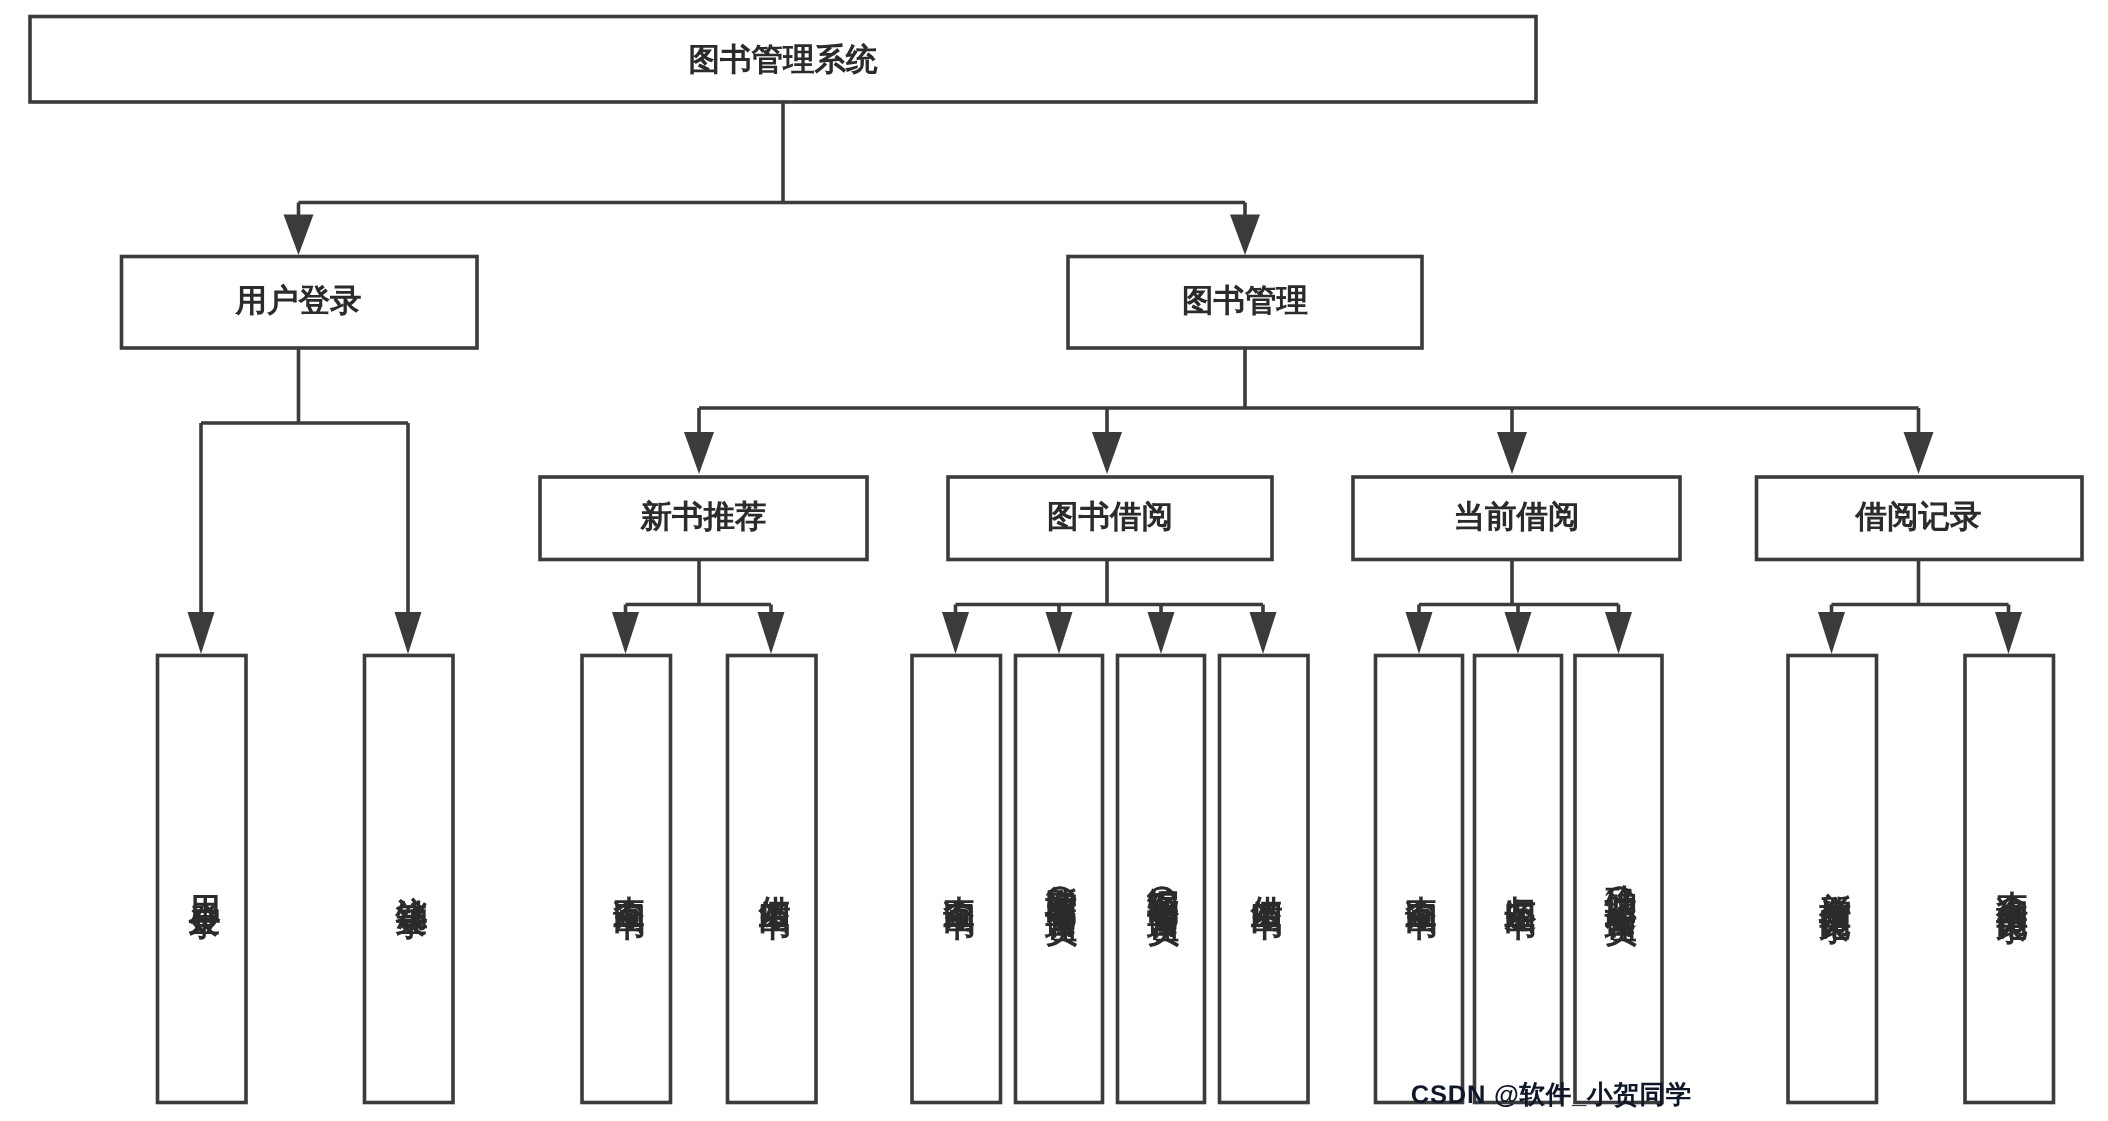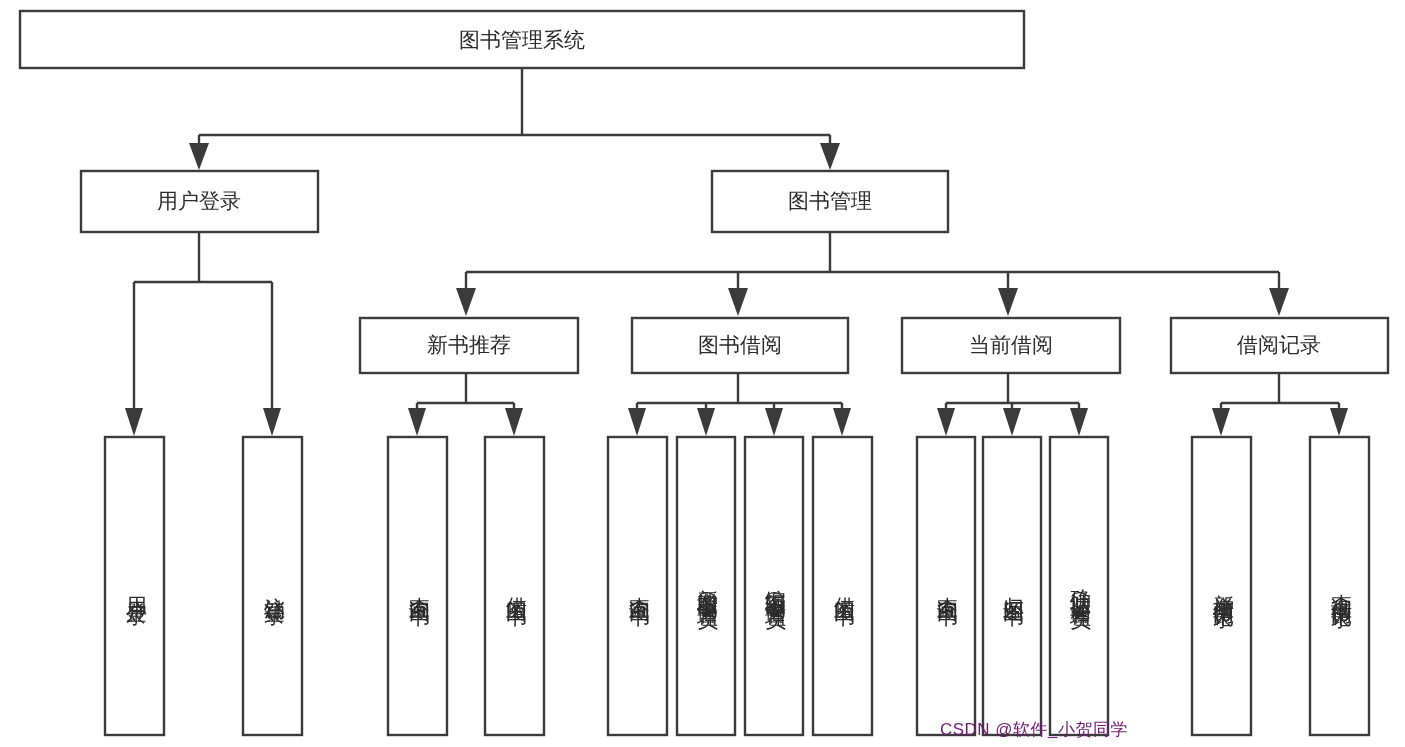--- a/index.html
+++ b/index.html
@@ -11,20 +11,21 @@
     width: 1405px;
     height: 747px;
     font-family: "Liberation Sans", "DejaVu Sans", sans-serif;
     overflow: hidden;
   }
   #diagram-root {
     position: relative;
     width: 1140px;
     height: 747px;
     background: #ffffff;
+    font-weight: bold;
   }
   svg#flowchart {
     position: absolute;
     left: 0;
     top: 0;
     width: 1405px;
     height: 747px;
     display: block;
   }
   .node-box {
@@ -58,21 +59,21 @@
     text-orientation: upright;
     dominant-baseline: middle;
     letter-spacing: 3px;
   }
   .watermark {
     position: absolute;
     right: 12px;
     bottom: 6px;
     font-family: "Liberation Sans", "DejaVu Sans", sans-serif;
     font-size: 17px;
-    color: #701a75;
+    color: #0f172a;
     white-space: nowrap;
     letter-spacing: 0.5px;
     pointer-events: none;
   }
 </style>
 </head>
 <body>
 
 <div id="diagram-root">
 

